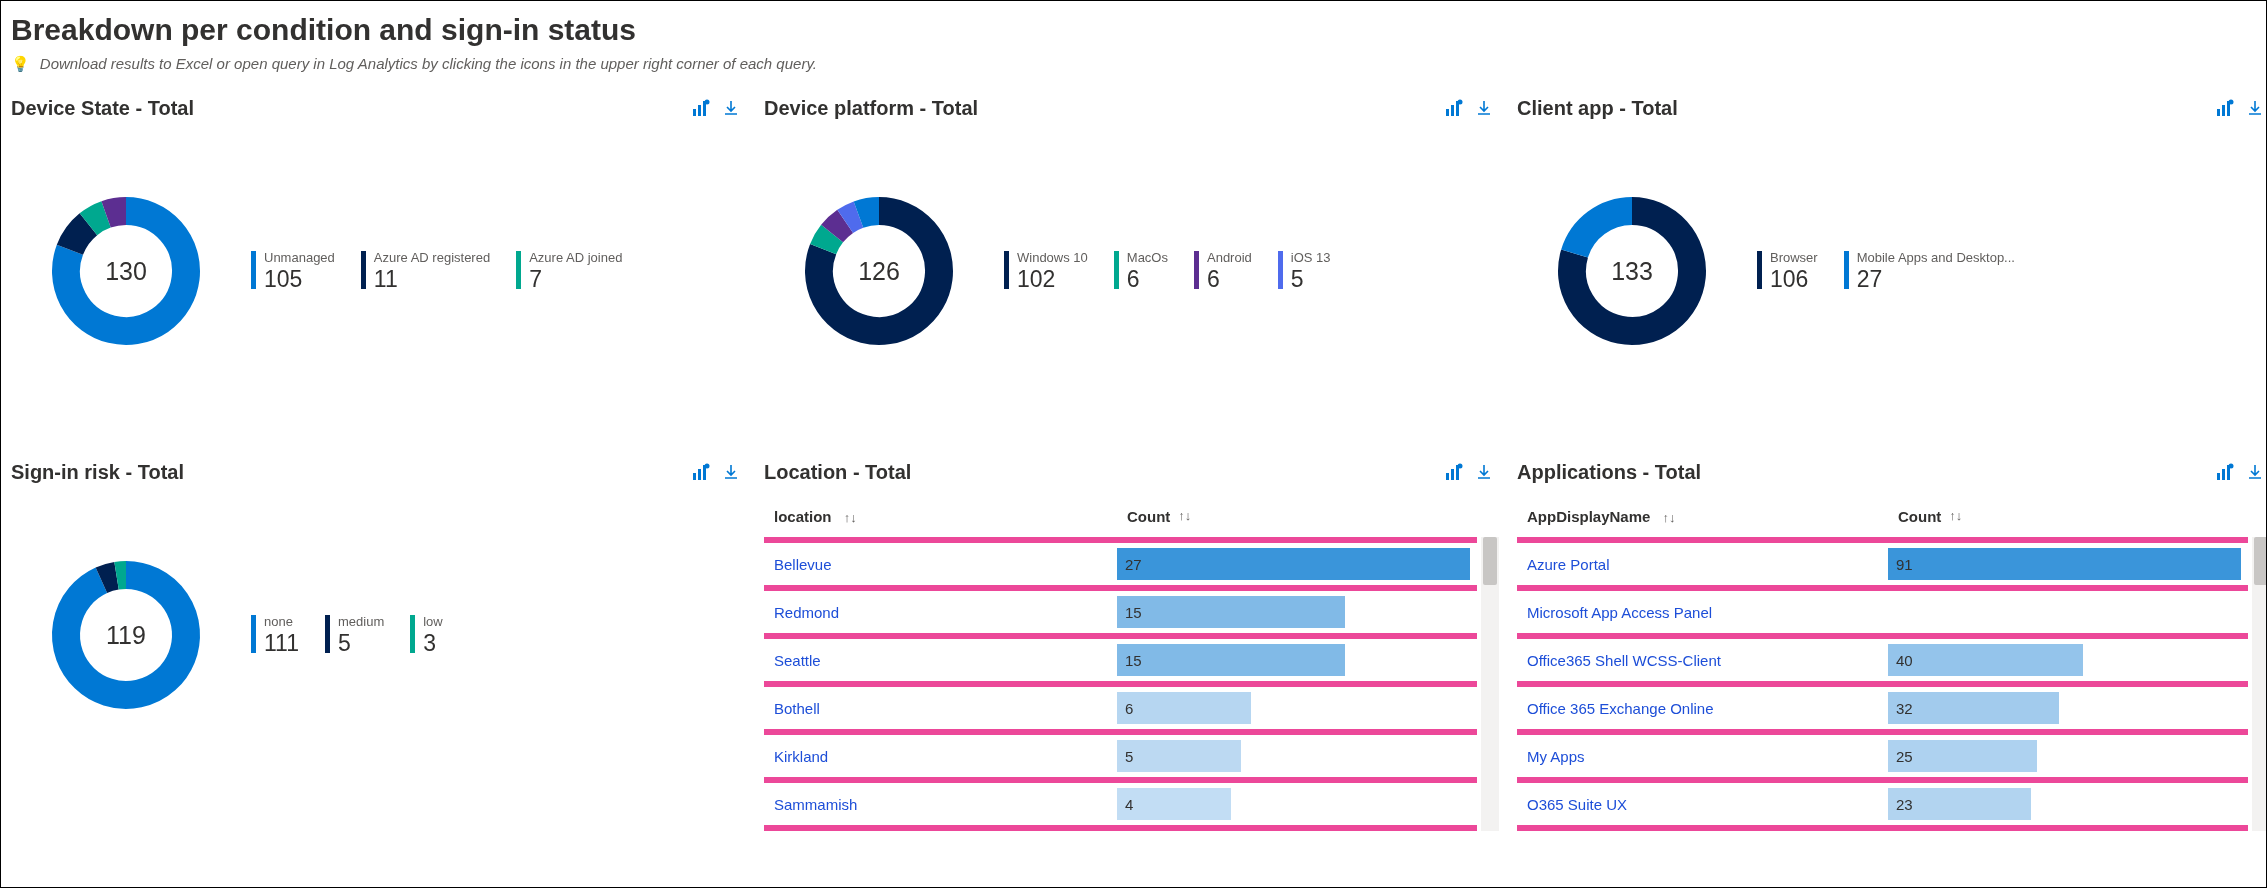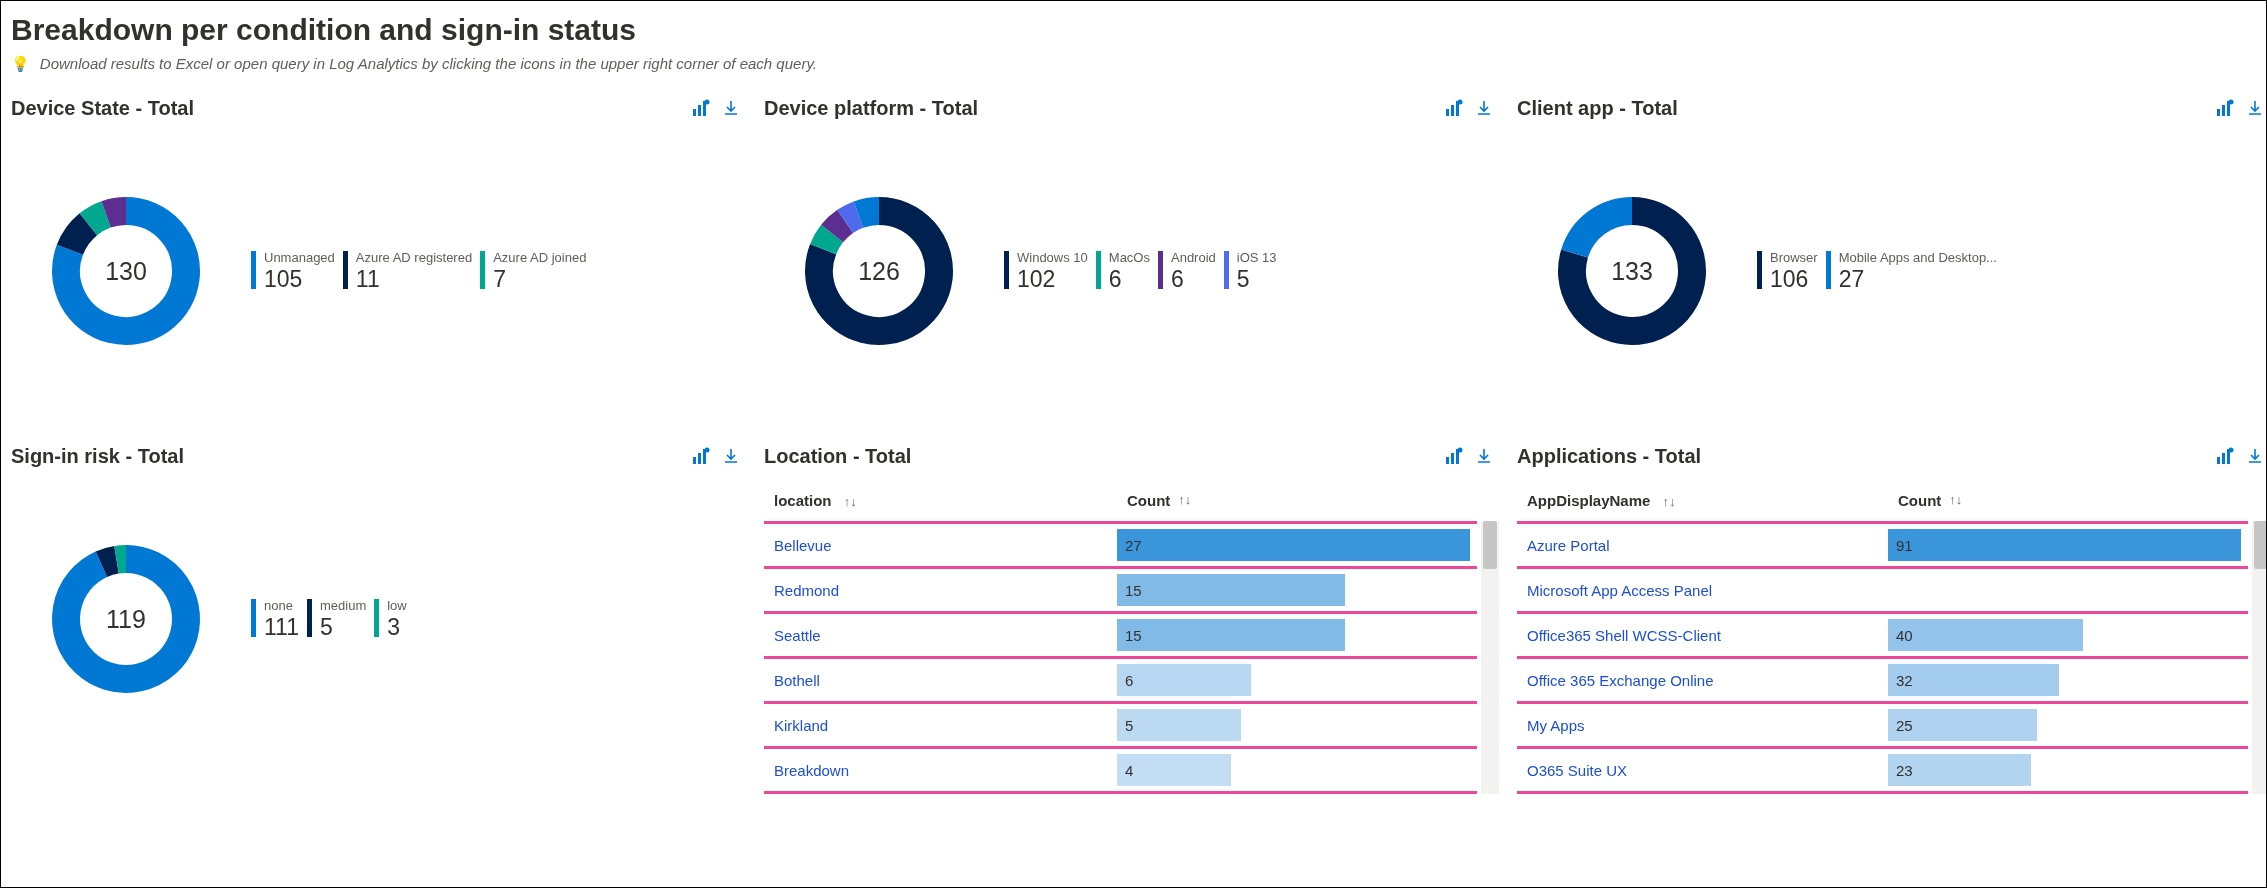--- a/index.html
+++ b/index.html
@@ -9,29 +9,29 @@
   .tip .bulb{font-style:normal;margin-right:6px}
   .row{display:flex}
   .panel{flex:0 0 753px;padding:0 18px 0 0;box-sizing:border-box}
   .panel:last-child{padding-right:0}
   .panel-head{display:flex;align-items:center;margin-bottom:8px}
   .panel-title{font-size:20px;font-weight:700;flex:1}
   .icon-btn{width:30px;height:30px;display:flex;align-items:center;justify-content:center;cursor:pointer;color:#0078d4}
   .donut-area{height:280px;display:flex;align-items:center}
   .donut-wrap{width:230px;height:230px;position:relative;flex:0 0 230px}
   .donut-center{position:absolute;left:0;top:0;right:0;bottom:0;display:flex;align-items:center;justify-content:center;font-size:25px;font-weight:400}
-  .legend{display:flex;flex-wrap:nowrap;gap:8px;padding-left:10px}
+  .legend{display:flex;flex-wrap:nowrap;gap:26px;padding-left:10px}
   .legend-item{display:flex;align-items:flex-start}
   .legend-bar{width:5px;height:38px;margin-right:8px;margin-top:1px}
   .legend-label{font-size:13px;color:#605e5c;line-height:16px;white-space:nowrap}
   .legend-value{font-size:23px;line-height:26px}
   
   .tbl-wrap{position:relative}
   .tbl{width:calc(100% - 22px)}
-  .tbl-head,.tbl-row{display:flex;align-items:center;height:42px;border-bottom:3px solid #ec4899;font-size:15px}
+  .tbl-head,.tbl-row{display:flex;align-items:center;height:42px;border-bottom:6px solid #ec4899;font-size:15px}
   .tbl-head{font-weight:600;color:#323130}
   .th,.td{box-sizing:border-box;padding:0 10px}
   .th-name{flex:1}
   .th-count{flex:0 0 360px;display:flex;}
   .sorter{font-size:13px;color:#605e5c;margin-left:8px;cursor:pointer}
   .td-name{flex:1;color:#1d4ed8}
   .td-count{flex:0 0 360px;position:relative;height:32px;display:flex;align-items:center;padding:0}
   .bar{position:absolute;left:0;top:0;height:100%;}
   .bar-val{position:relative;padding-left:8px}
   .scroll-track{position:absolute;right:0;top:42px;bottom:0;width:18px;background:#f3f2f1}
@@ -203,21 +203,21 @@
         <div>
           <div class="legend-label">Mobile Apps and Desktop...</div>
           <div class="legend-value">27</div>
         </div>
       </div>
           </div>
       </div>
     </div>
     </div>
 
-  <div class="row" id="row2" style="margin-top:30px">
+  <div class="row" id="row2" style="margin-top:46px">
       <div class="panel">
       <div class="panel-head">
         <div class="panel-title">Sign-in risk - Total</div>
 
     <div class="icon-btn">
       <svg width="18" height="18" viewBox="0 0 18 18">
               <rect x="1" y="10" width="3" height="7" fill="#0078d4"></rect>
               <rect x="6" y="6" width="3" height="11" fill="#0078d4"></rect>
               <rect x="11" y="2" width="3" height="15" fill="#0078d4"></rect>
               <circle cx="15" cy="3" r="2.5" fill="#0078d4"></circle>
@@ -320,21 +320,21 @@
         </div>
       </div>
             <div class="tbl-row">
         <div class="td td-name">Kirkland</div>
         <div class="td td-count">
           <div class="bar" style="width:34.44444444444444%;background:rgb(188,217,242)"></div>
           <div class="bar-val">5</div>
         </div>
       </div>
             <div class="tbl-row">
-        <div class="td td-name">Breakdown</div>
+        <div class="td td-name">Sammamish</div>
         <div class="td td-count">
           <div class="bar" style="width:31.555555555555557%;background:rgb(194,221,244)"></div>
           <div class="bar-val">4</div>
         </div>
       </div>
         </div>
         <div class="scroll-track">
           <div class="scroll-thumb"></div>
         </div>
       </div>

